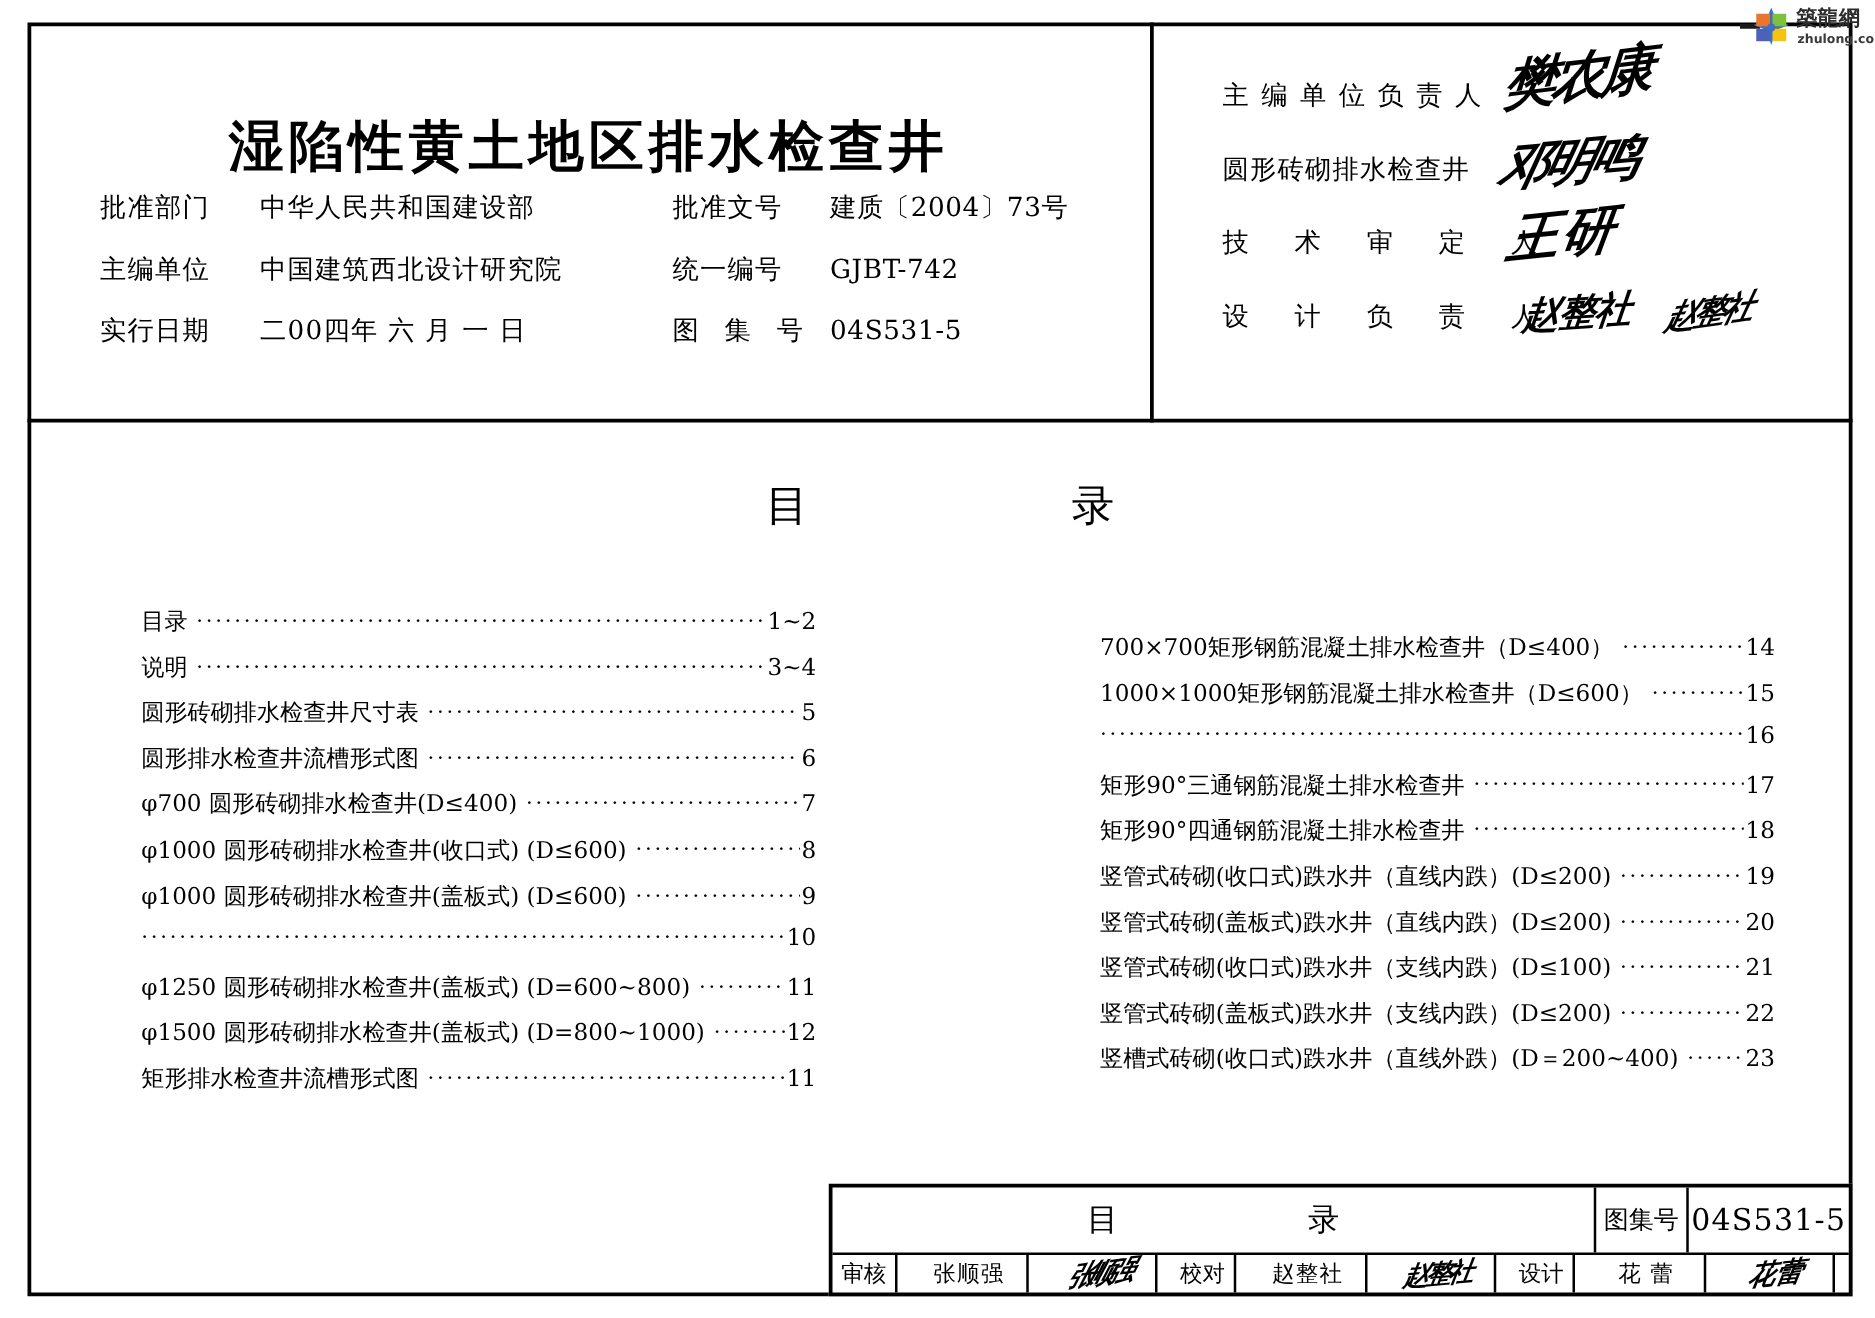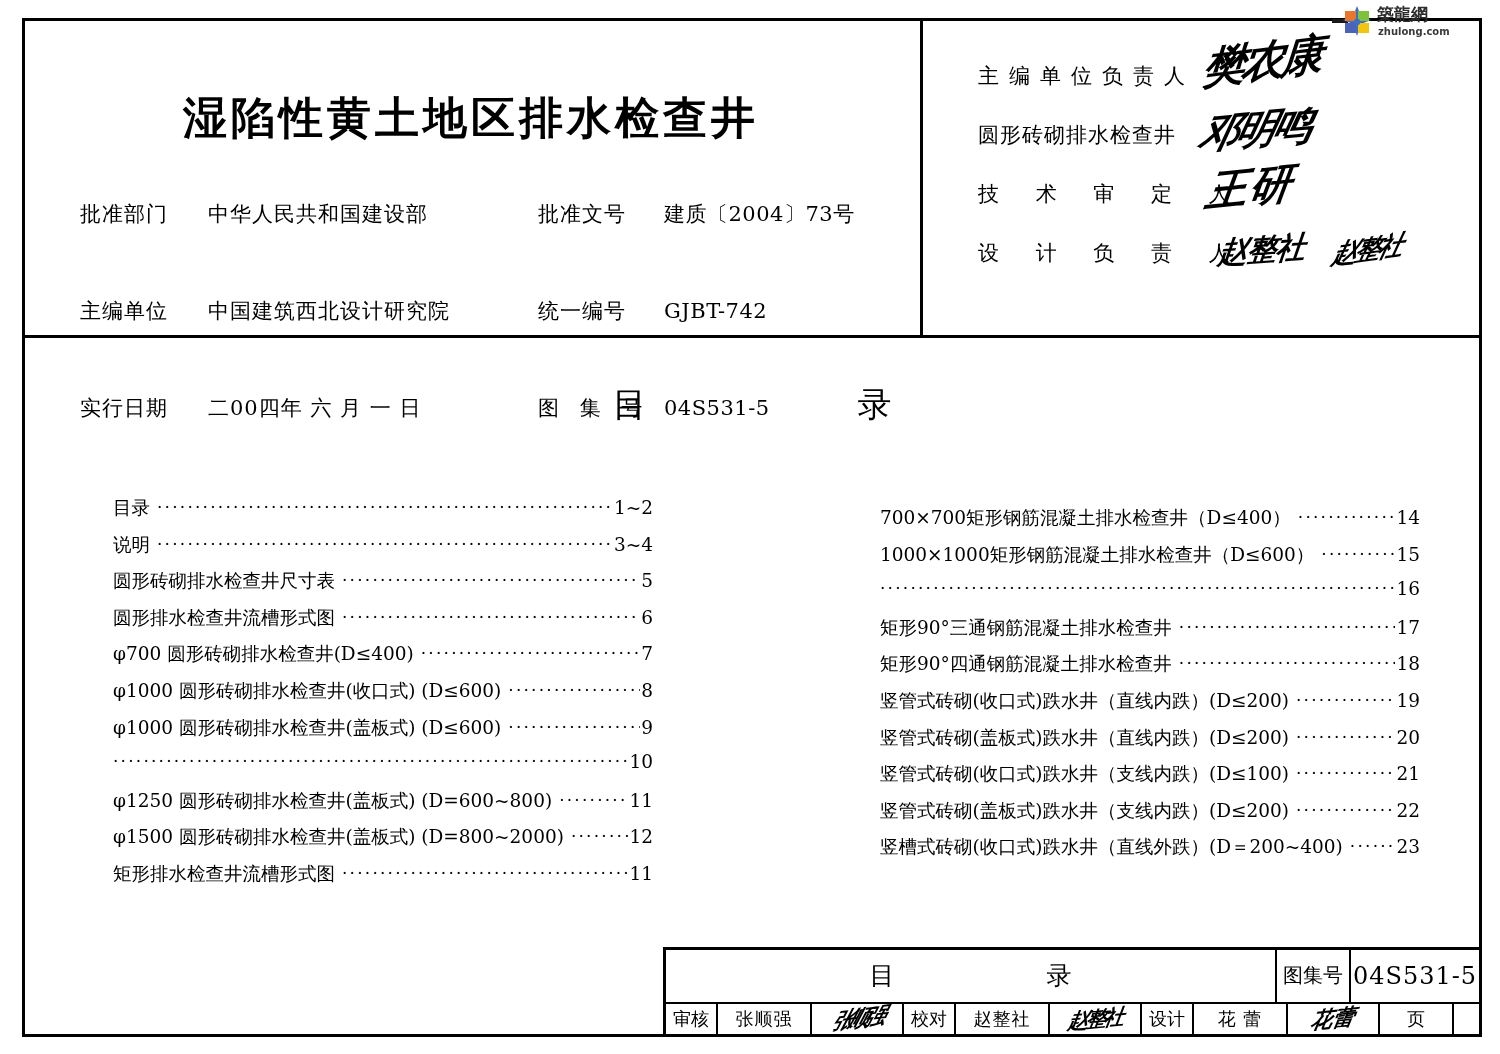--- a/index.html
+++ b/index.html
@@ -69,21 +69,20 @@
     top: 152px;
     width: 820px;
     font-family: "DejaVu Serif", "Liberation Serif", serif;
     font-size: 21px;
   }
   .hdr-row {
     display: flex;
     align-items: baseline;
     height: 49px;
     white-space: nowrap;
-    margin-top: 48px;
   }
   .hdr-label {
     width: 128px;
     flex: none;
     letter-spacing: 1px;
   }
   .hdr-value {
     flex: none;
     width: 330px;
     letter-spacing: 1px;
@@ -146,21 +145,21 @@
     text-indent: 100px;
     font-weight: normal;
   }
 
   
   .toc-col {
     position: absolute;
     font-family: "DejaVu Serif", "Liberation Serif", serif;
     font-size: 18.5px;
   }
-  #toc-left  { left: 113px; top: 495px; width: 540px; }
+  #toc-left  { left: 113px; top: 484px; width: 540px; }
   #toc-right { left: 880px; top: 505px; width: 540px; }
 
   .toc-item {
     display: flex;
     align-items: baseline;
     height: 36.6px;
     white-space: nowrap;
     overflow: hidden;
   }
   .toc-title { flex: none; padding-right: 7px; }
@@ -224,20 +223,21 @@
     display: flex;
     align-items: center;
     justify-content: center;
     font-family: "DejaVu Serif", "Liberation Serif", serif;
     font-size: 24px;
     letter-spacing: 1px;
   }
   #tb-lower {
     display: flex;
     height: 31px;
+    gap: 11px;
   }
   .tb-cell {
     display: flex;
     align-items: center;
     justify-content: center;
     font-family: "DejaVu Serif", "Liberation Serif", serif;
     font-size: 18px;
     border-right: 2px solid #000;
     flex: none;
     position: relative;
@@ -253,21 +253,21 @@
   .sig-inline {
     font-family: "DejaVu Serif", "Liberation Serif", serif;
     font-style: italic;
     font-weight: bold;
     white-space: nowrap;
   }
 
   
   #logo {
     position: absolute;
-    left: 1332px;
+    left: 1392px;
     top: 2px;
     width: 108px;
     height: 40px;
     text-decoration: underline;
   }
   #logo-rule {
     position: absolute;
     left: 0px;
     top: 17px;
     width: 16px;
@@ -413,21 +413,21 @@
     <span class="toc-page">10</span>
   </div>
 
   <div class="toc-item">
     <span class="toc-title">φ1250 圆形砖砌排水检查井(盖板式) (D=600~800)</span>
     <span class="toc-dots">·····································································································</span>
     <span class="toc-page">11</span>
   </div>
 
   <div class="toc-item">
-    <span class="toc-title">φ1500 圆形砖砌排水检查井(盖板式) (D=800~2000)</span>
+    <span class="toc-title">φ1500 圆形砖砌排水检查井(盖板式) (D=800~1000)</span>
     <span class="toc-dots">·····································································································</span>
     <span class="toc-page">12</span>
   </div>
 
   <div class="toc-item">
     <span class="toc-title">矩形排水检查井流槽形式图</span>
     <span class="toc-dots">·····································································································</span>
     <span class="toc-page">11</span>
   </div>
 

